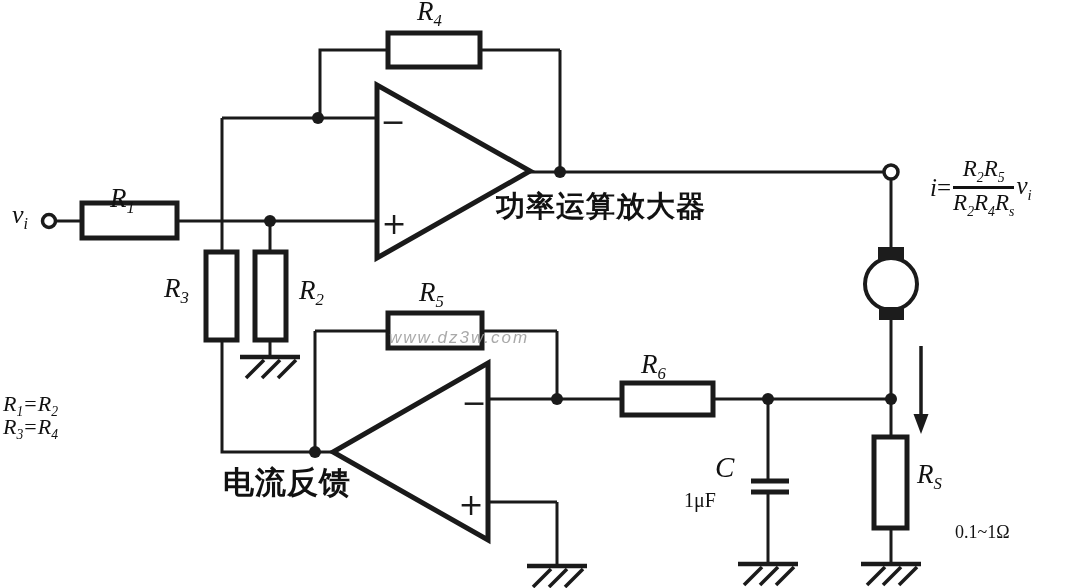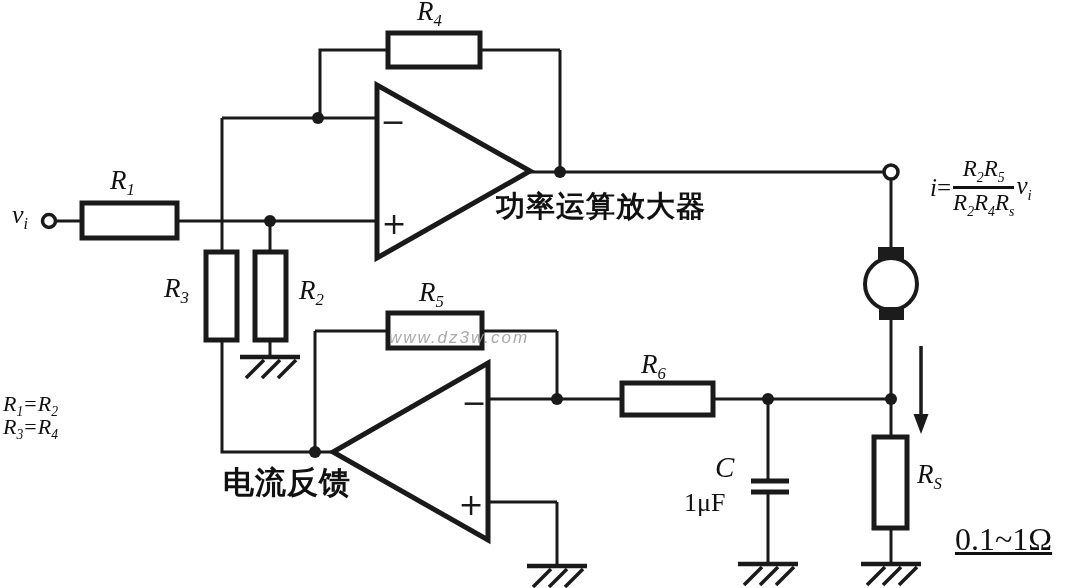--- a/index.html
+++ b/index.html
@@ -113,31 +113,31 @@
     <circle class="dot" cx="891" cy="399" r="6"></circle>
 
     <g>
       <line x1="921" y1="346" x2="921" y2="418" stroke="#1a1a1a" stroke-width="3.5"></line>
       <polygon points="921,434 913.5,414 928.5,414" fill="#1a1a1a"></polygon>
     </g>
   </svg>
 
   <div class="lbl" style="left:12px;top:202px;font-size:26px;"><span>v</span><sub>i</sub></div>
 
-  <div class="lbl" style="left:110px;top:167px;"><span>R</span><sub>1</sub></div>
+  <div class="lbl" style="left:110px;top:185px;"><span>R</span><sub>1</sub></div>
   <div class="lbl" style="left:164px;top:275px;text-align:right;"><span>R</span><sub>3</sub></div>
   <div class="lbl" style="left:299px;top:277px;"><span>R</span><sub>2</sub></div>
   <div class="lbl" style="left:417px;top:-2px;"><span>R</span><sub>4</sub></div>
   <div class="lbl" style="left:419px;top:279px;"><span>R</span><sub>5</sub></div>
   <div class="lbl" style="left:641px;top:351px;"><span>R</span><sub>6</sub></div>
   <div class="lbl" style="left:917px;top:461px;"><span>R</span><sub>S</sub></div>
 
   <div class="lbl" style="left:715px;top:453px;font-size:29px;"><span>C</span></div>
-  <div class="lbl upright" style="left:684px;top:490px;font-size:26px;"><span>1μF</span></div>
-  <div class="lbl upright" style="left:955px;top:523px;font-size:32px;text-decoration:underline;"><span>0.1~1Ω</span></div>
+  <div class="lbl upright" style="left:684px;top:490px;font-size:20px;"><span>1μF</span></div>
+  <div class="lbl upright" style="left:955px;top:523px;font-size:18px;"><span>0.1~1Ω</span></div>
 
   <div class="lbl eq" style="left:3px;top:393px;"><span>R</span><sub>1</sub><span class="eqs">=</span><span>R</span><sub>2</sub></div>
   <div class="lbl eq" style="left:3px;top:416px;"><span>R</span><sub>3</sub><span class="eqs">=</span><span>R</span><sub>4</sub></div>
 
   <div class="lbl cjk" style="left:223px;top:467px;font-size:31px;"><span>电流反馈</span></div>
   <div class="lbl cjk" style="left:496px;top:192px;"><span>功率运算放大器</span></div>
 
   <div class="watermark" style="left:389px;top:300px;margin-top:28px;"><span>www.dz3w.com</span></div>
 
   <div class="formula">

